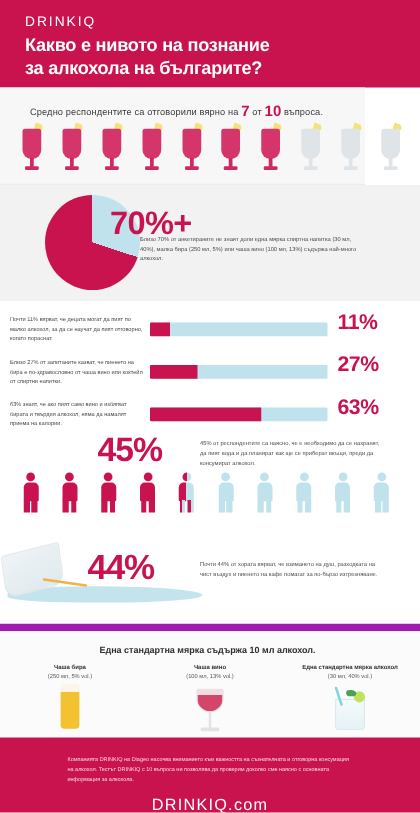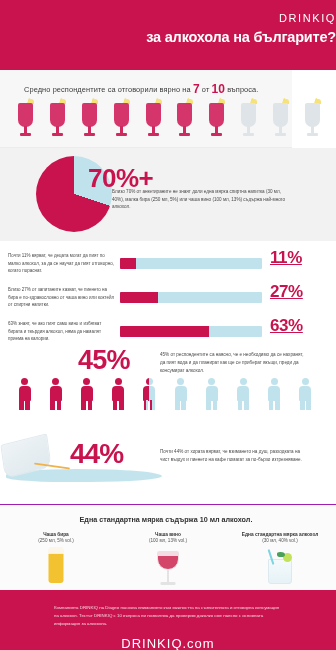--- a/index.html
+++ b/index.html
@@ -18,22 +18,23 @@
     height: 650px;
     background: #ffffff;
   }
 
   
   .header {
     position: relative;
     width: 336px;
     height: 70px;
     background: #c9134e;
-    text-align: right;
+    text-align: left;
     padding-top: 12px;
+    padding-left: 20px;
   }
   .logo {
     font-size: 11px;
     letter-spacing: 1.6px;
     color: #ffffff;
     font-weight: 400;
   }
   .headline {
     margin-top: 5px;
     color: #ffffff;
@@ -167,21 +168,20 @@
     background: #c9134e;
     border-radius: 1px 0 0 1px;
   }
   .bar-value {
     position: absolute;
     left: 270px; top: -1px;
     font-size: 17px;
     font-weight: bold;
     color: #c9134e;
     letter-spacing: -0.4px;
-    text-decoration: underline;
   }
 
   
   .people-band {
     position: relative;
     width: 336px; height: 88px;
     background: #ffffff;
   }
   .people-stat {
     position: absolute;
@@ -232,21 +232,21 @@
   .person.half .head, .person.half .body,
   .person.half .leg-l, .person.half .leg-r {
     background: linear-gradient(90deg, #c9134e 0 50%, #bfe2ec 50% 100%);
   }
 
   
   .spill-band {
     position: relative;
     width: 336px; height: 76px;
     background: #ffffff;
-    border-bottom: 1px solid #a21caf;
+    border-bottom: 6px solid #a21caf;
   }
   .spill-puddle {
     position: absolute;
     left: 6px; top: 40px;
     width: 156px; height: 13px;
     background: #bfe2ec;
     border-radius: 50% 60% 50% 40%;
     opacity: .92;
   }
   .spill-glass {
@@ -394,20 +394,21 @@
   }
 </style>
 </head>
 <body>
 
 <div id="page">
 
   <div class="header">
     <div class="logo">DRINKIQ</div>
     <div class="headline">
+      <div>Какво е нивото на познание</div>
       <div>за алкохола на българите?</div>
     </div>
   </div>
 
   <div class="intro-band">
     <div class="intro-text">
       <span>Средно респондентите са отговорили вярно на</span>
       <b>7</b>
       <span>от</span>
       <b>10</b>

